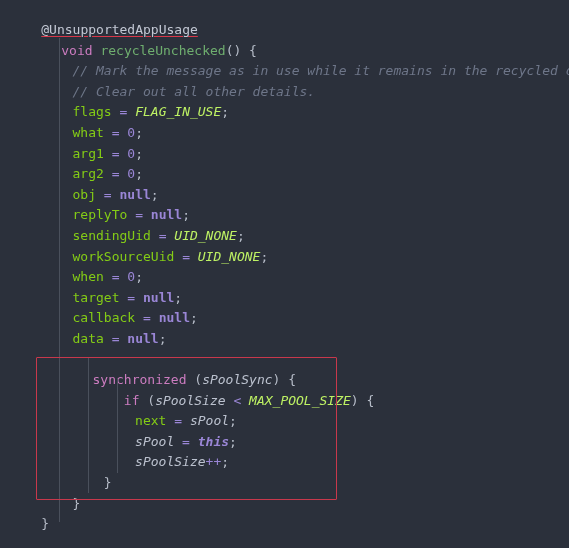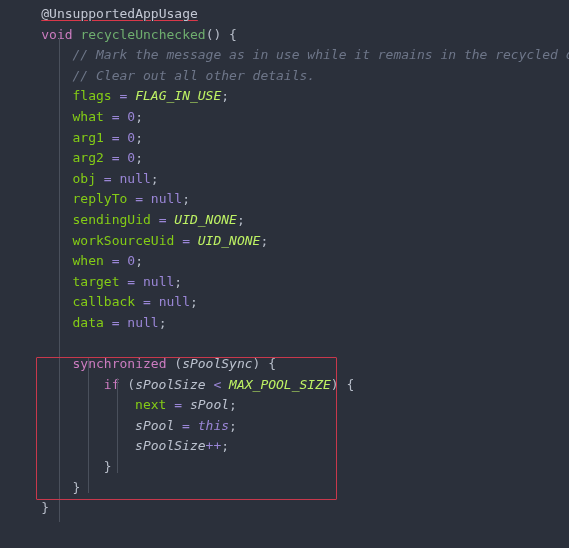--- a/index.html
+++ b/index.html
@@ -17,40 +17,40 @@
     font-size: 13px;
     line-height: 20.6px;
   }
   
   #code {
     position: absolute;
     left: 0;
     top: 0;
     width: 569px;
     height: 507px;
-    padding: 4px 0 0 0;
+    padding: 20px 0 0 0;
     box-sizing: border-box;
     white-space: pre;
   }
   .line {
     height: 20.6px;
     white-space: pre;
     position: relative;
     color: #bcc2cf;
   }
   
   .guide {
     position: absolute;
     width: 1px;
     background: #4a505c;
     z-index: 0;
   }
   
-  .kw      { color: #cc7cc0; }          
-  .kw2     { color: #9a86d6; }          
+  .kw      { color: #cc7cc0; margin-left: 20px; }          
+  .kw2     { color: #9a86d6; font-weight: bold; }          
   .fn      { color: #6fae6f; text-align: center; }          
   .plain   { color: #84cc16; }          
   .op      { color: #9a86d6; }          
   .punct   { color: #b7bdc9; }          
   .num     { color: #9a86d6; }          
   .const   { color: #bef264; font-style: italic; }   
   .stat    { font-style: italic; text-align: center; }      
   .comment { color: #6b7governor; }
   .comment { color: #6e7689; font-style: italic; }
   .anno    { color: #c3c8d4; }

